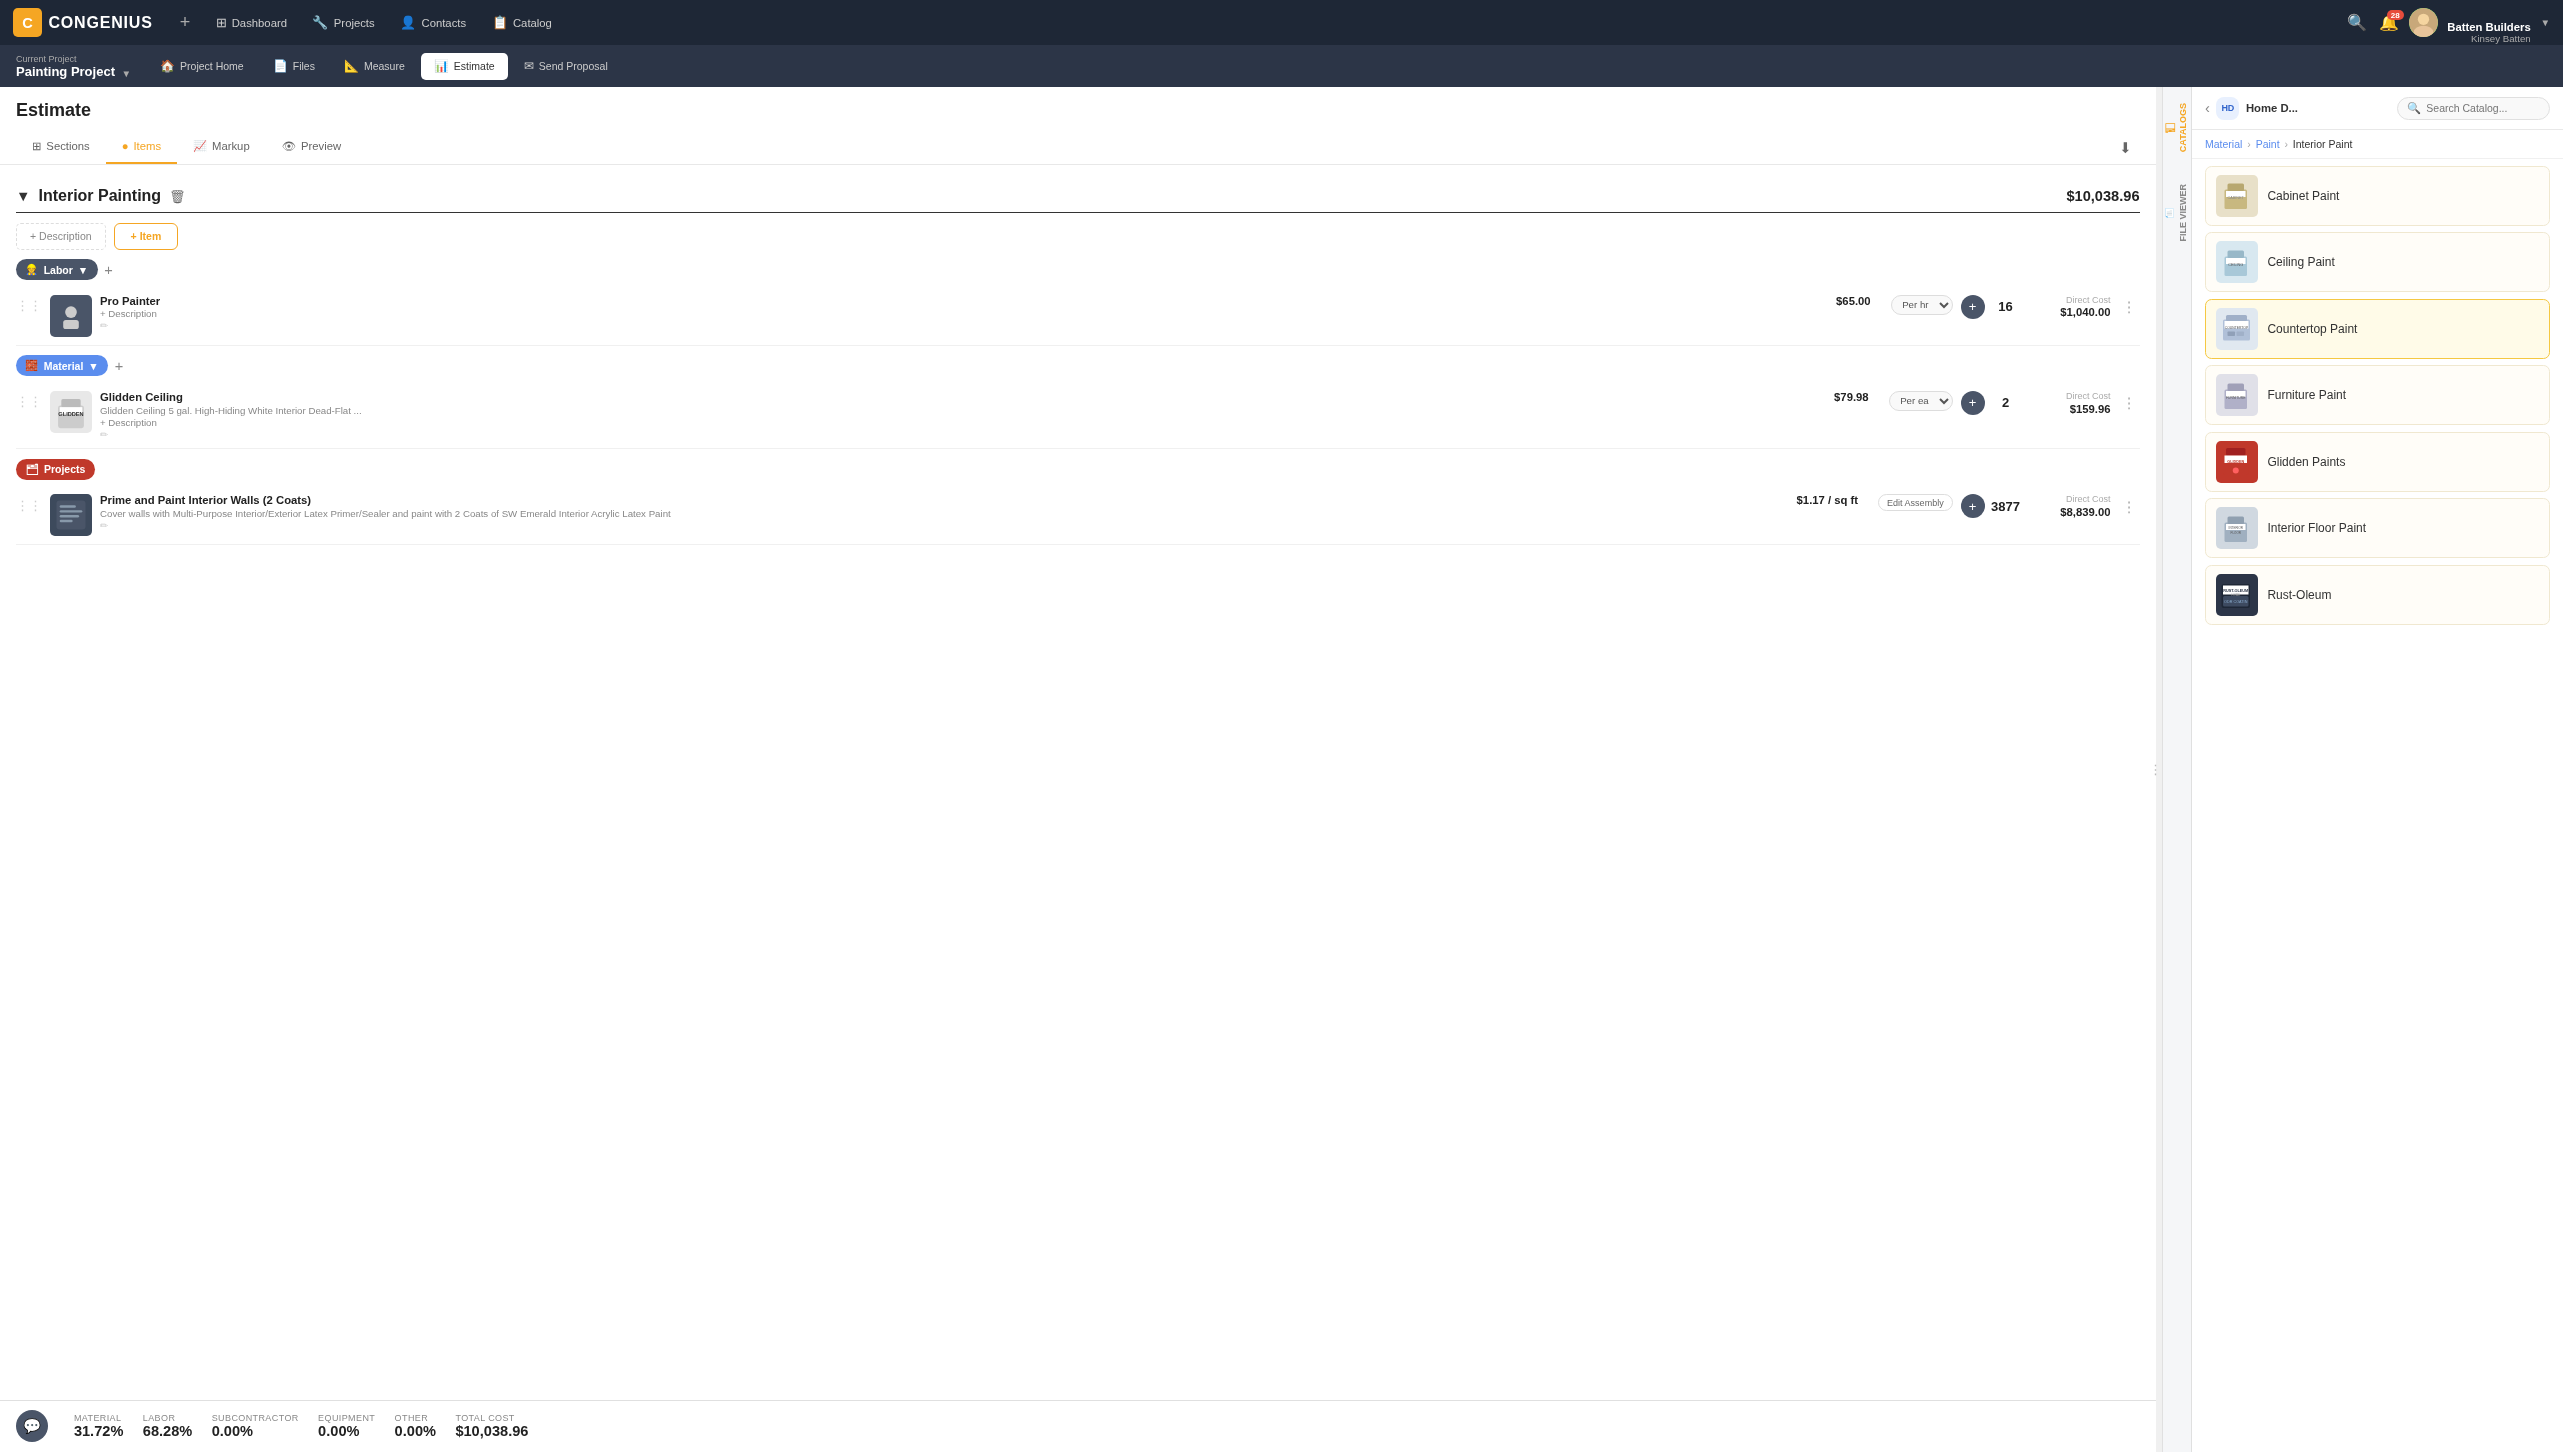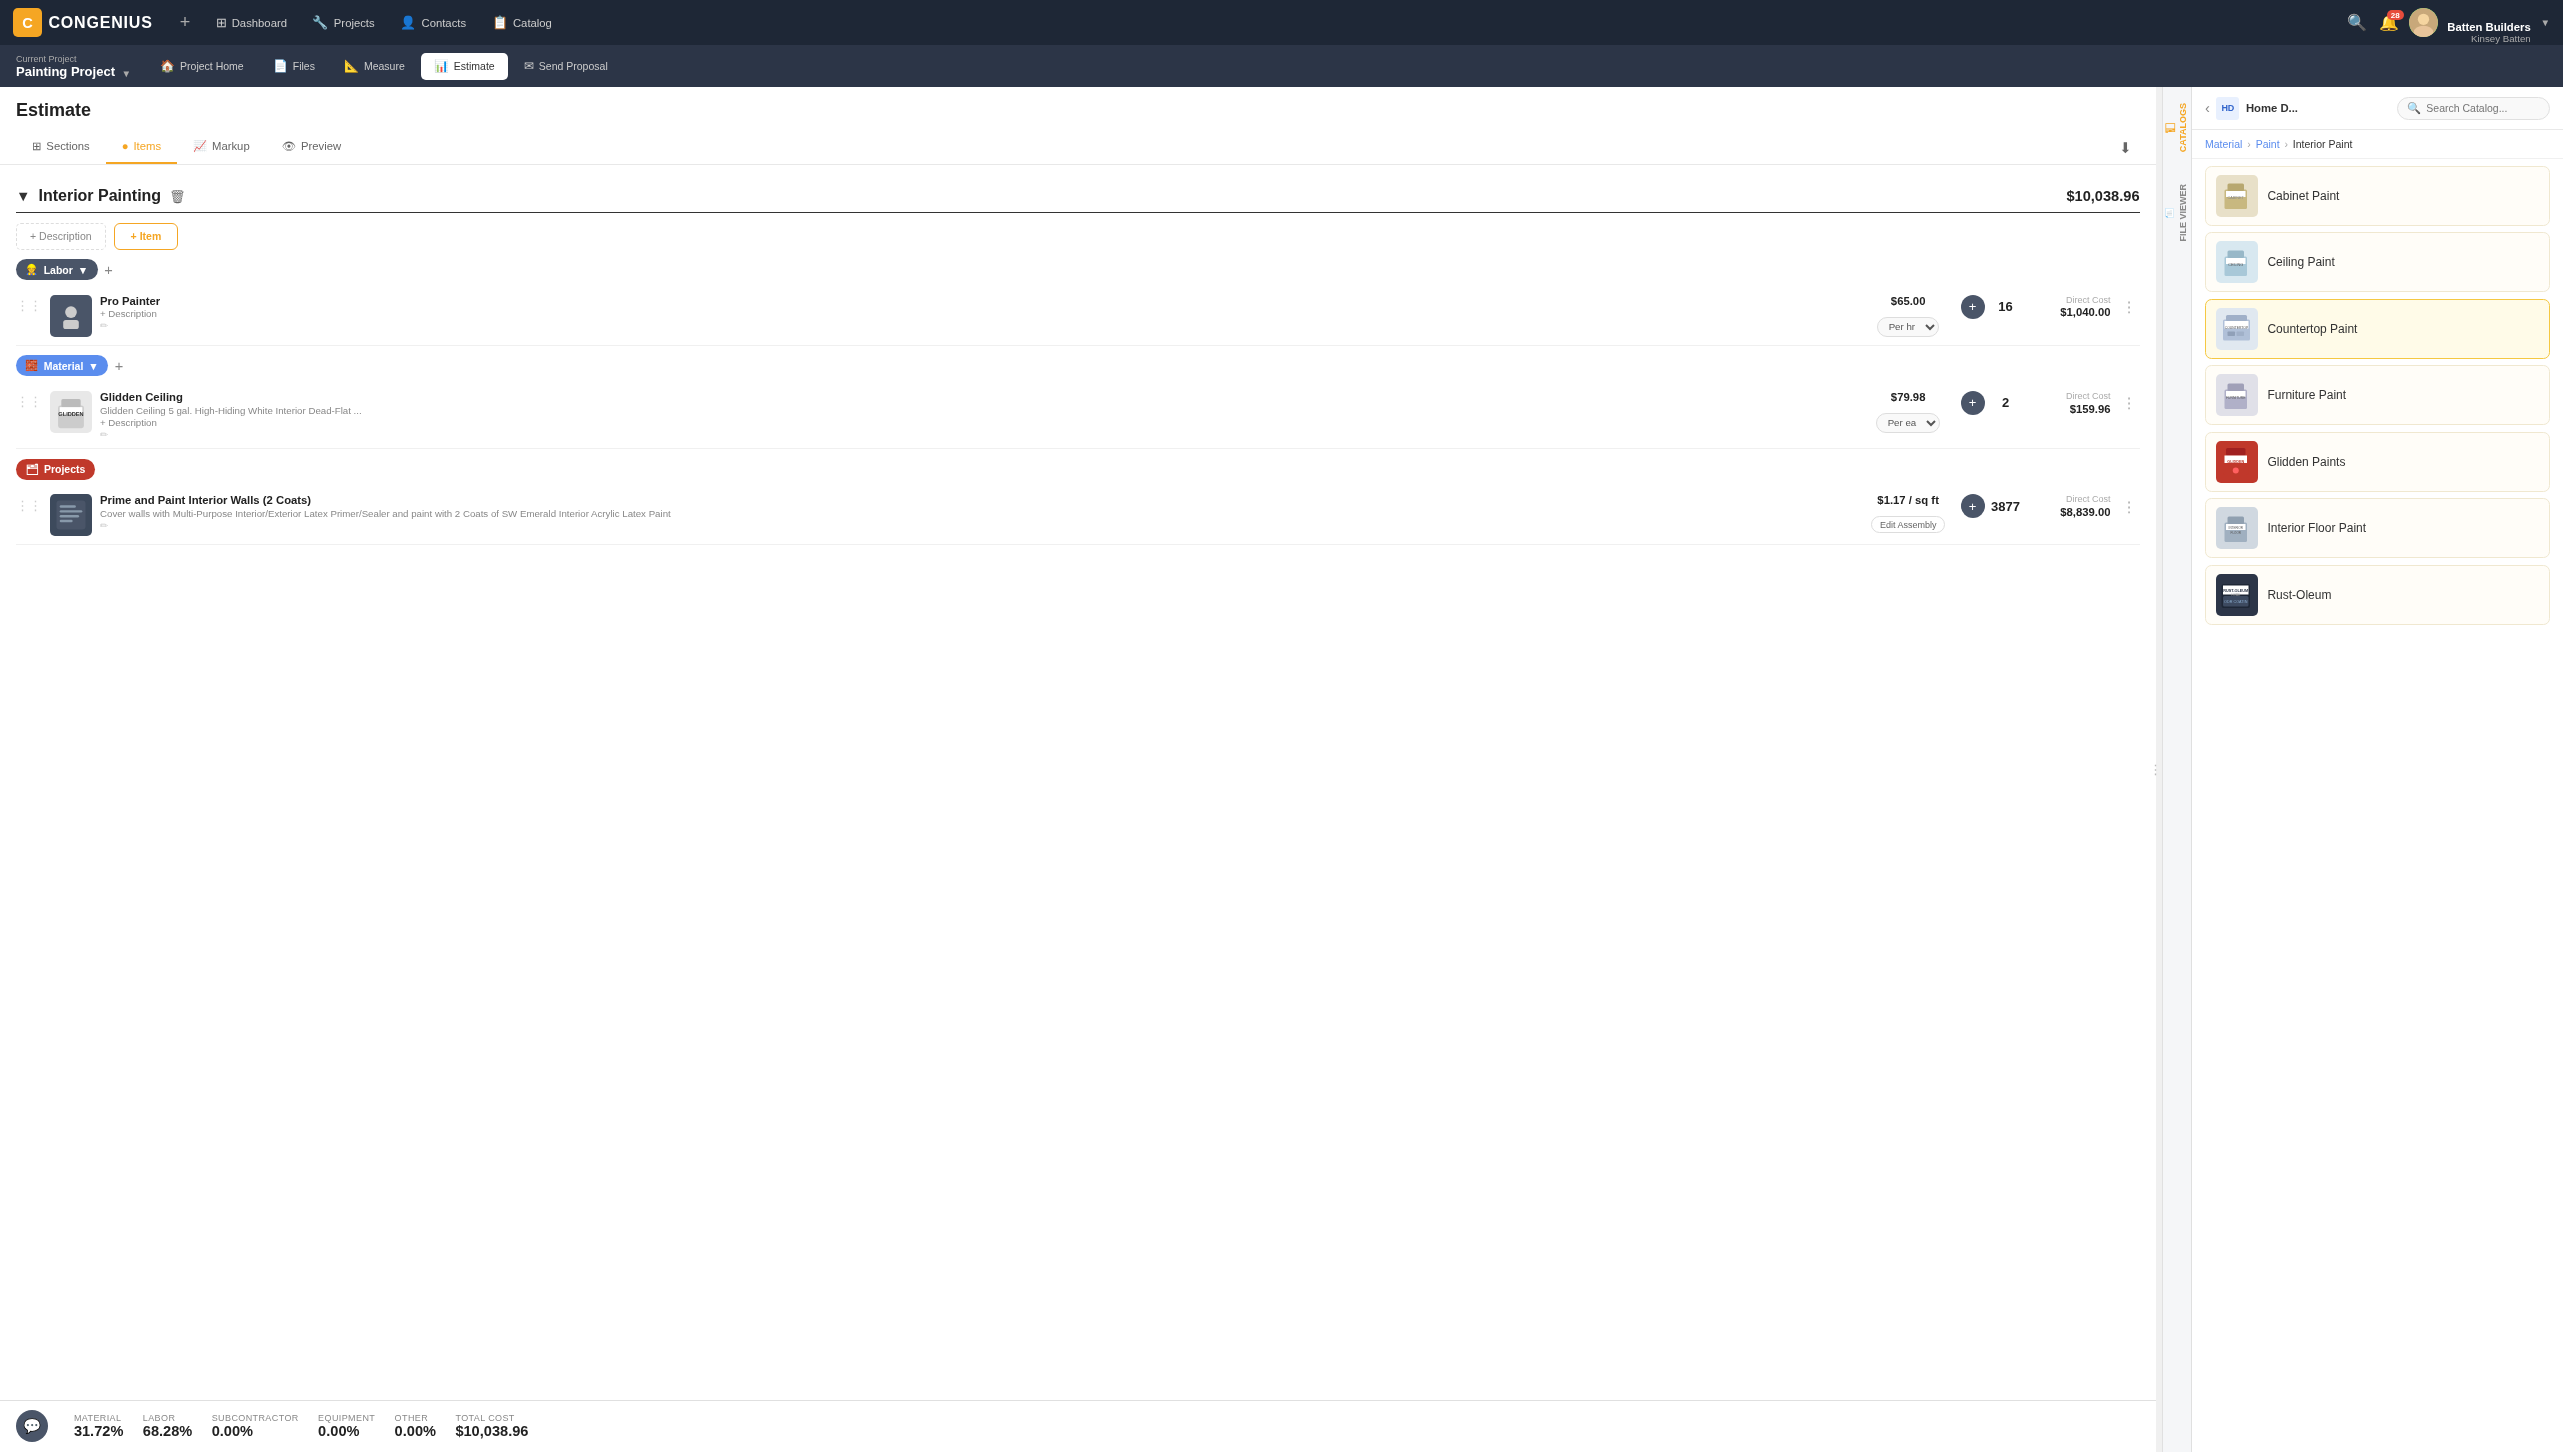--- a/index.html
+++ b/index.html
@@ -182,21 +182,21 @@
       color: white; font-size: 18px;
       flex-shrink: 0;
     }
     .item-thumb.material-thumb { background: #e8e8e8; }
     .item-details { flex: 1; min-width: 0; }
     .item-name { font-size: 11.3px; font-weight: 600; color: #222; }
     .item-desc { font-size: 9.7px; color: #888; margin-top: 1.6px; }
     .item-desc-link { color: #5b8dee; text-decoration: none; }
     .item-sku { font-size: 9px; color: #aaa; margin-top: 3.2px; }
     .item-edit-icon { color: #ccc; font-size: 9.7px; margin-top: 3.2px; }
-    .item-price-col { display: flex; flex-direction: column; align-items: center; gap: 10px; min-width: 89px; }
+    .item-price-col { display: flex; align-items: flex-start; gap: 20px; min-width: 89px; }
     .item-price { font-size: 11.3px; font-weight: 600; color: #222; }
     .unit-select {
       padding: 2.4px 6.5px; border: 0.8px solid #ddd; border-radius: 16px;
       font-size: 9.7px; color: #555; background: #f9f9f9; cursor: pointer;
     }
     .edit-assembly-badge {
       padding: 2.4px 8px; border: 0.8px solid #ddd; border-radius: 16px;
       font-size: 9px; color: #666; background: white; cursor: pointer;
     }
     .qty-col { display: flex; align-items: center; gap: 4.9px; }
@@ -238,21 +238,21 @@
       display: flex; flex-direction: column;
     }
     .catalog-header {
       padding: 9.7px 13px;
       border-bottom: 0.8px solid #e8e8e8;
       display: flex; align-items: center; gap: 6.5px;
     }
     .catalog-nav-btn { background: none; border: none; cursor: pointer; color: #888; font-size: 14.6px; }
     .catalog-logo {
       width: 23px; height: 23px;
-      background: #e8f0fe; border-radius: 3px;
+      background: #e8f0fe; border-radius: 8px;
       display: flex; align-items: center; justify-content: center;
       font-size: 9px; font-weight: 700; color: #3366cc;
     }
     .catalog-name { font-size: 11.3px; font-weight: 600; color: #333; flex: 1; }
     .catalog-search {
       display: flex; align-items: center; gap: 4.9px;
       border: 0.8px solid #e0e0e0; border-radius: 16px;
       padding: 4px 9.7px;
       background: #f9f9f9;
     }

